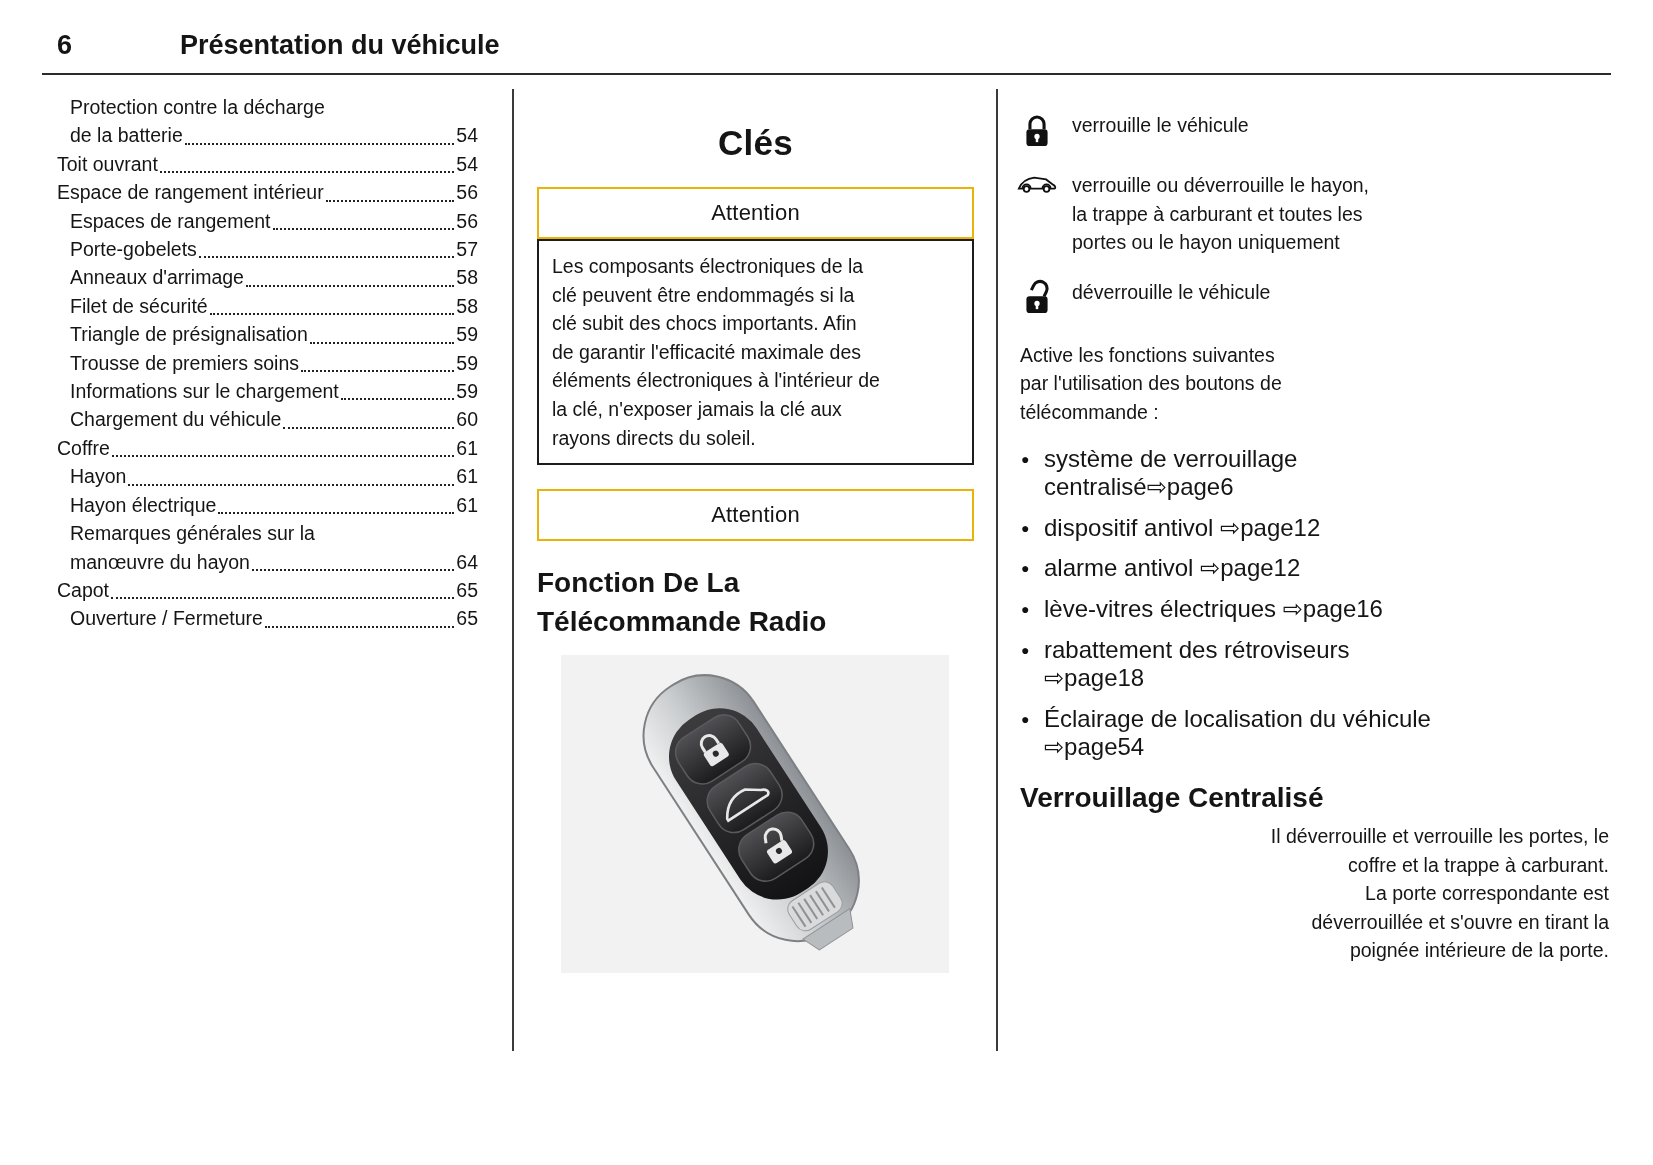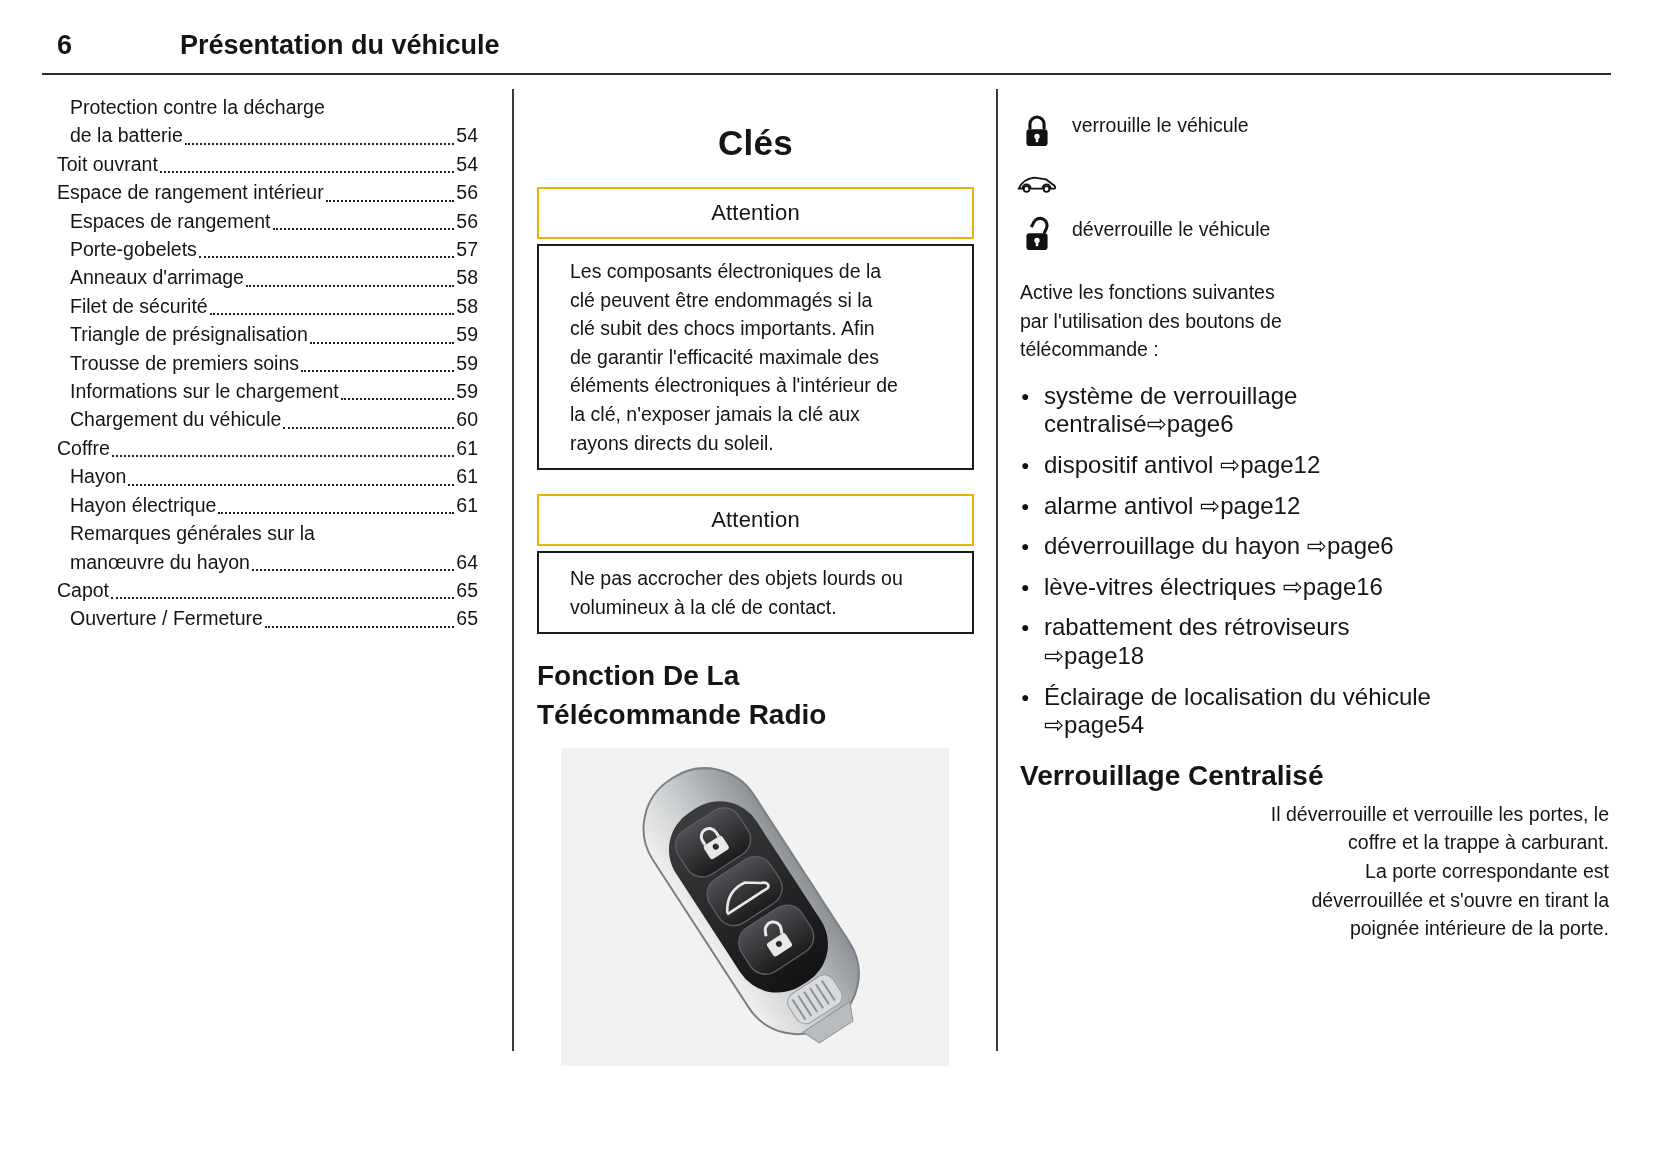--- a/index.html
+++ b/index.html
@@ -35,21 +35,21 @@
   .toc-page { white-space:nowrap; }
 
   
   .cles-title { font-size:35px; font-weight:bold; margin-top:34px; letter-spacing:0.3px;text-align:center; }
   .caution { margin-top:24px; }
   .caution-head {
     border:2px solid #eab308; text-align:center;
     font-size:22px; padding:11px 0; letter-spacing:0.2px;
   }
   .caution-body {
-    border:2px solid #1c1c1c; margin-top:5px; padding:11px 31px;
+    border:2px solid #1c1c1c; padding:11px 13px;
     font-size:19.5px; line-height:28.6px; white-space:pre-line;
   }
   .remote-heading {
     font-size:28px; font-weight:bold; line-height:39px;
     margin-top:22px; white-space:pre-line;
   }
   .key-figure { margin:14px 0 0 24px; width:388px; height:318px; }
   .key-figure svg { display:block; }
 
   
@@ -247,22 +247,20 @@
 clé peuvent être endommagés si la
 clé subit des chocs importants. Afin
 de garantir l'efficacité maximale des
 éléments électroniques à l'intérieur de
 la clé, n'exposer jamais la clé aux
 rayons directs du soleil.</div>
       </section>
 
       <section class="caution">
         <div class="caution-head">Attention</div>
-        <div class="caution-body">Ne pas accrocher des objets lourds ou
-volumineux à la clé de contact.</div>
       </section>
 
       <h2 class="remote-heading">Fonction De La
 Télécommande Radio</h2>
 
       <figure class="key-figure">
         <svg viewBox="0 0 388 318" width="388" height="318">
           <defs>
             <linearGradient id="gSilver" x1="0" y1="0" x2="1" y2="0">
               <stop offset="0" stop-color="#f0f0f0"></stop>
@@ -328,20 +326,23 @@
       </div>
 
       <div class="key-btn-row">
         <span class="kb-icon">
           <svg viewBox="0 0 46 22" width="42" height="20">
             <path d="M3 16 c3-7 9-11 17-12 l13 2 8 6 c2 1 3 4 1 4 h-4 a4.5 4.5 0 0 0 -9 0 h-13 a4.5 4.5 0 0 0 -9 0 h-4 z" fill="none" stroke="#111" stroke-width="2"></path>
             <circle cx="11.5" cy="16.5" r="3.1" fill="none" stroke="#111" stroke-width="2"></circle>
             <circle cx="33.5" cy="16.5" r="3.1" fill="none" stroke="#111" stroke-width="2"></circle>
           </svg>
         </span>
+        <span class="kb-text">verrouille ou déverrouille le hayon,
+la trappe à carburant et toutes les
+portes ou le hayon uniquement</span>
       </div>
 
       <div class="key-btn-row">
         <span class="kb-icon">
           <svg viewBox="0 0 34 40" width="30" height="36">
             <path d="M9 17 v-6 a8 8 0 0 1 16 0 v6" fill="none" stroke="#111" stroke-width="3.5" transform="rotate(26 25 17)"></path>
             <rect x="5" y="17" width="24" height="19" rx="3.5" fill="#111"></rect>
             <circle cx="17" cy="25" r="3" fill="#fff"></circle>
             <rect x="15.6" y="25" width="2.8" height="6.5" fill="#fff"></rect>
           </svg>
@@ -355,21 +356,20 @@
 
       <ul class="fn-list">
 
           <li class="fn-item">système de verrouillage
 centralisé⇨page6</li>
 
           <li class="fn-item">dispositif antivol ⇨page12</li>
 
           <li class="fn-item">alarme antivol ⇨page12</li>
 
-          <li class="fn-item">déverrouillage du hayon ⇨page6</li>
 
           <li class="fn-item">lève-vitres électriques ⇨page16</li>
 
           <li class="fn-item">rabattement des rétroviseurs
 ⇨page18</li>
 
           <li class="fn-item">Éclairage de localisation du véhicule
 ⇨page54</li>
         </ul>
 

